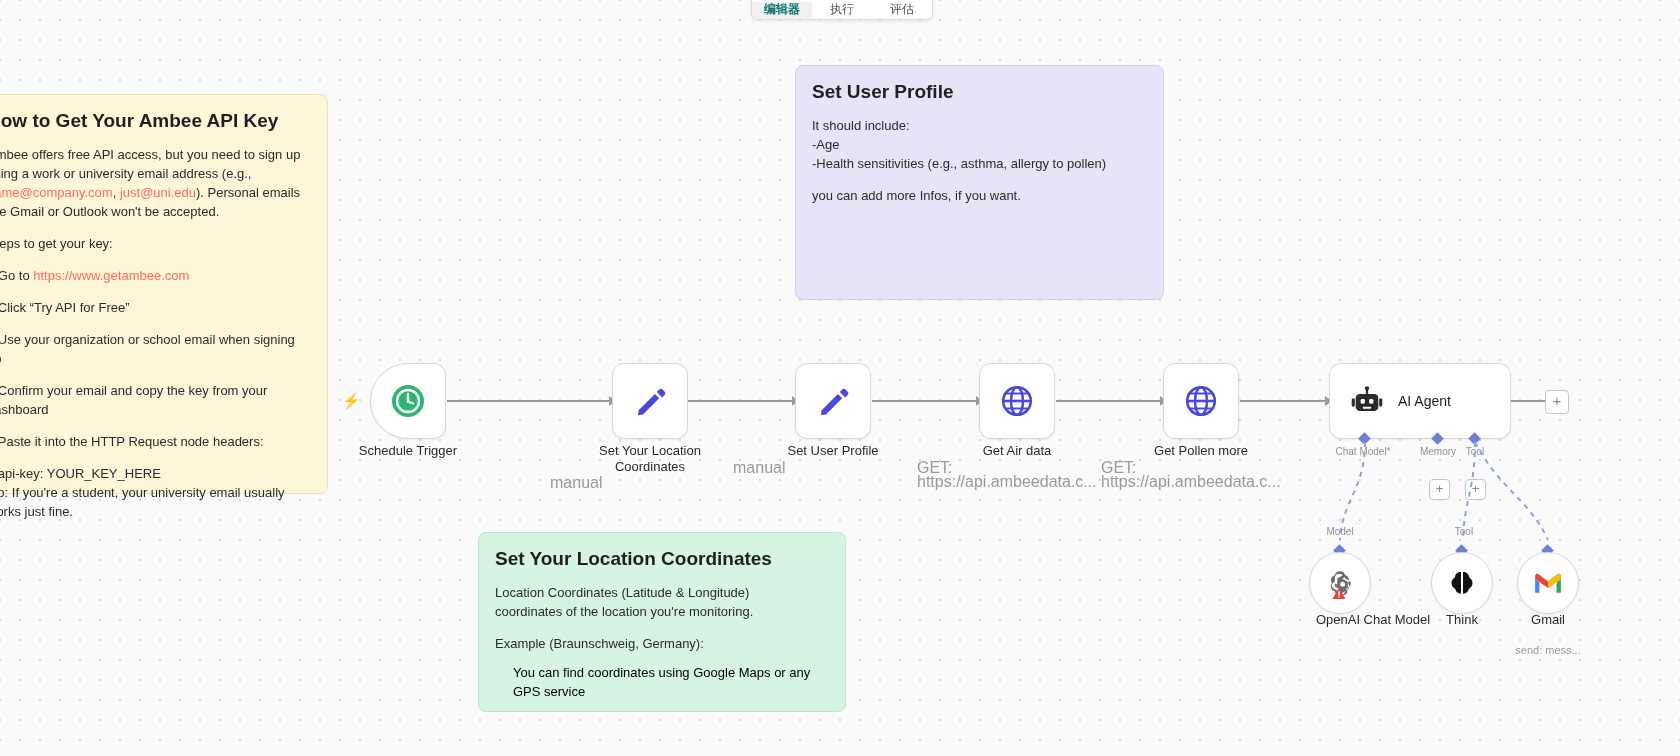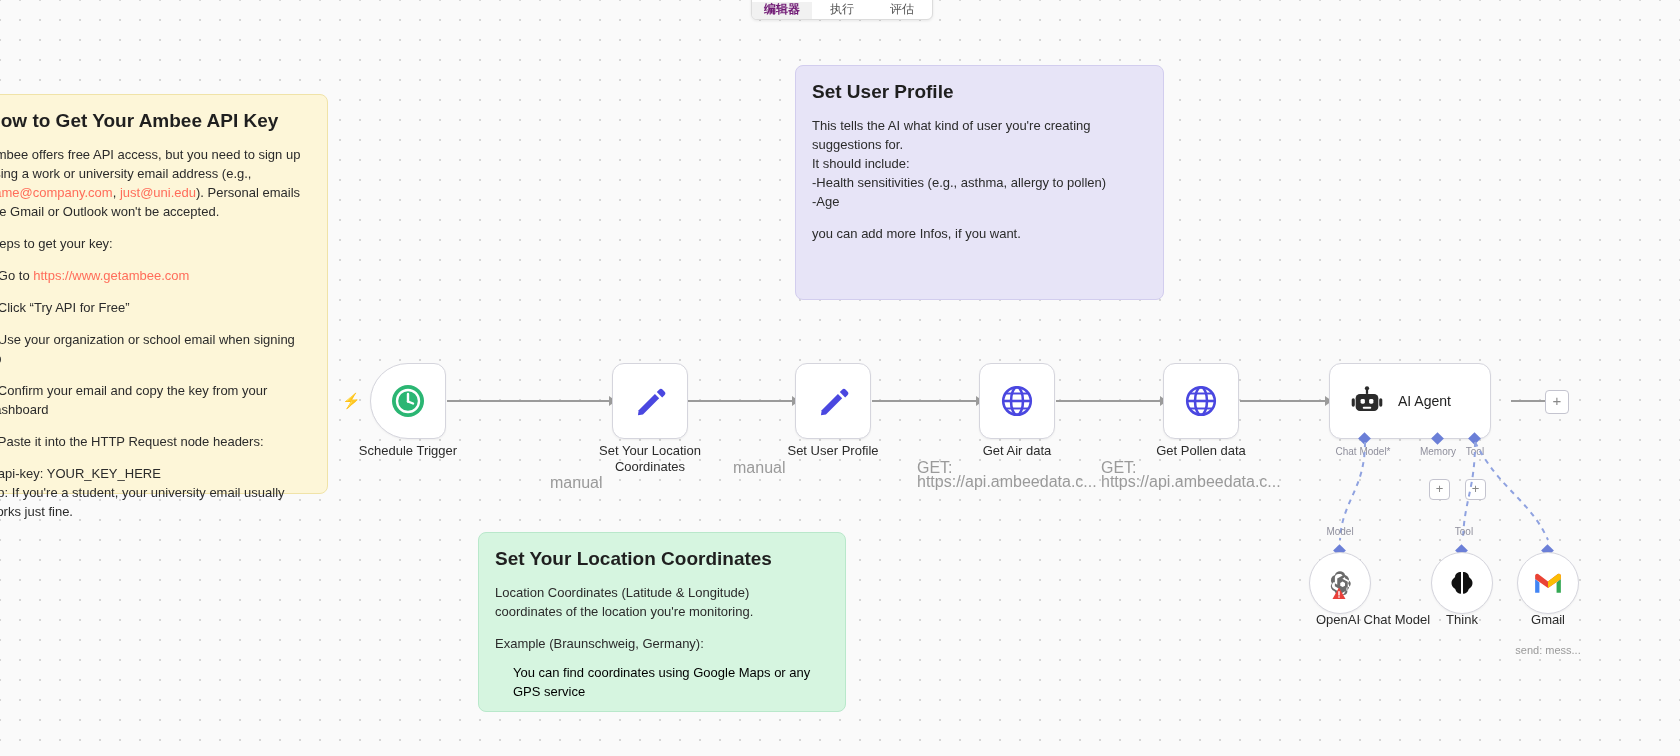--- a/index.html
+++ b/index.html
@@ -39,21 +39,21 @@
   .top-tabs .tab {
     flex: 1;
     text-align: center;
     font-size: 12px;
     color: #555;
     padding-bottom: 3px;
     line-height: 14px;
   }
   .top-tabs .tab.active {
     background: #f1f1f1;
-    color: #701a75;
+    color: #0f766e;
     font-weight: bold;
   }
 
   
   .note {
     position: absolute;
     border-radius: 8px;
     box-sizing: border-box;
     padding: 14px 16px;
   }
@@ -164,21 +164,21 @@
     border-left: 7px solid #9b9b9b;
     border-top: 5px solid transparent;
     border-bottom: 5px solid transparent;
   }
 
   
   #ai-agent {
     position: absolute;
     left: 1329px;
     top: 363px;
-    width: 162px;
+    width: 182px;
     height: 76px;
     background: #fff;
     border: 1px solid #d5d5dd;
     border-radius: 12px;
     box-sizing: border-box;
     display: flex;
     align-items: center;
     padding-left: 20px;
     gap: 14px;
     box-shadow: 0 1px 2px rgba(0,0,0,0.05);
@@ -280,24 +280,23 @@
     <div class="line">4.Confirm your email and copy the key from your dashboard</div>
     <div class="spacer"></div>
     <div class="line">5.Paste it into the HTTP Request node headers:</div>
     <div class="spacer"></div>
     <div class="line">x-api-key: YOUR_KEY_HERE</div>
     <div class="line">Tip: If you're a student, your university email usually works just fine.</div>
   </div>
 
   <div class="note" id="note-userprofile">
     <h2>Set User Profile</h2>
-    <div class="line">This tells the AI what kind of user you're creating suggestions for.</div>
     <div class="line">It should include:</div>
+    <div class="line">-Age</div>
     <div class="line">-Health sensitivities (e.g., asthma, allergy to pollen)</div>
-    <div class="line">-Age</div>
     <div class="spacer"></div>
     <div class="line">you can add more Infos, if you want.</div>
   </div>
 
   <div class="note" id="note-location">
     <h2>Set Your Location Coordinates</h2>
     <div class="line">Location Coordinates (Latitude &amp; Longitude)</div>
     <div class="line">coordinates of the location you're monitoring.</div>
     <div class="spacer"></div>
     <div class="line">Example (Braunschweig, Germany):</div>
@@ -365,21 +364,21 @@
 
   <div class="node" style="left:1163px; top:363px;">
     <svg width="36" height="36" viewBox="0 0 24 24">
       <circle cx="12" cy="12" r="9.2" fill="none" stroke="#4a47e0" stroke-width="1.7"></circle>
       <ellipse cx="12" cy="12" rx="4" ry="9.2" fill="none" stroke="#4a47e0" stroke-width="1.7"></ellipse>
       <line x1="2.8" y1="12" x2="21.2" y2="12" stroke="#4a47e0" stroke-width="1.7"></line>
       <line x1="4.2" y1="7" x2="19.8" y2="7" stroke="#4a47e0" stroke-width="1.3"></line>
       <line x1="4.2" y1="17" x2="19.8" y2="17" stroke="#4a47e0" stroke-width="1.3"></line>
     </svg>
   </div>
-  <div class="node-label" style="left:1116px; top:443px;">Get Pollen data</div>
+  <div class="node-label" style="left:1116px; top:443px;">Get Pollen more</div>
   <div class="node-sub" style="left:1101px; top:461px;">GET: https://api.ambeedata.c...</div>
 
   <div id="ai-agent">
     <svg width="34" height="34" viewBox="0 0 24 24">
       <rect x="4" y="7" width="16" height="12" rx="3" fill="#2b2b2b"></rect>
       <rect x="7.5" y="10.5" width="3" height="3.4" rx="1" fill="#fff"></rect>
       <rect x="13.5" y="10.5" width="3" height="3.4" rx="1" fill="#fff"></rect>
       <rect x="9" y="16" width="6" height="1.4" rx="0.7" fill="#fff"></rect>
       <line x1="12" y1="3.5" x2="12" y2="7" stroke="#2b2b2b" stroke-width="1.6"></line>
       <circle cx="12" cy="3" r="1.5" fill="#2b2b2b"></circle>

